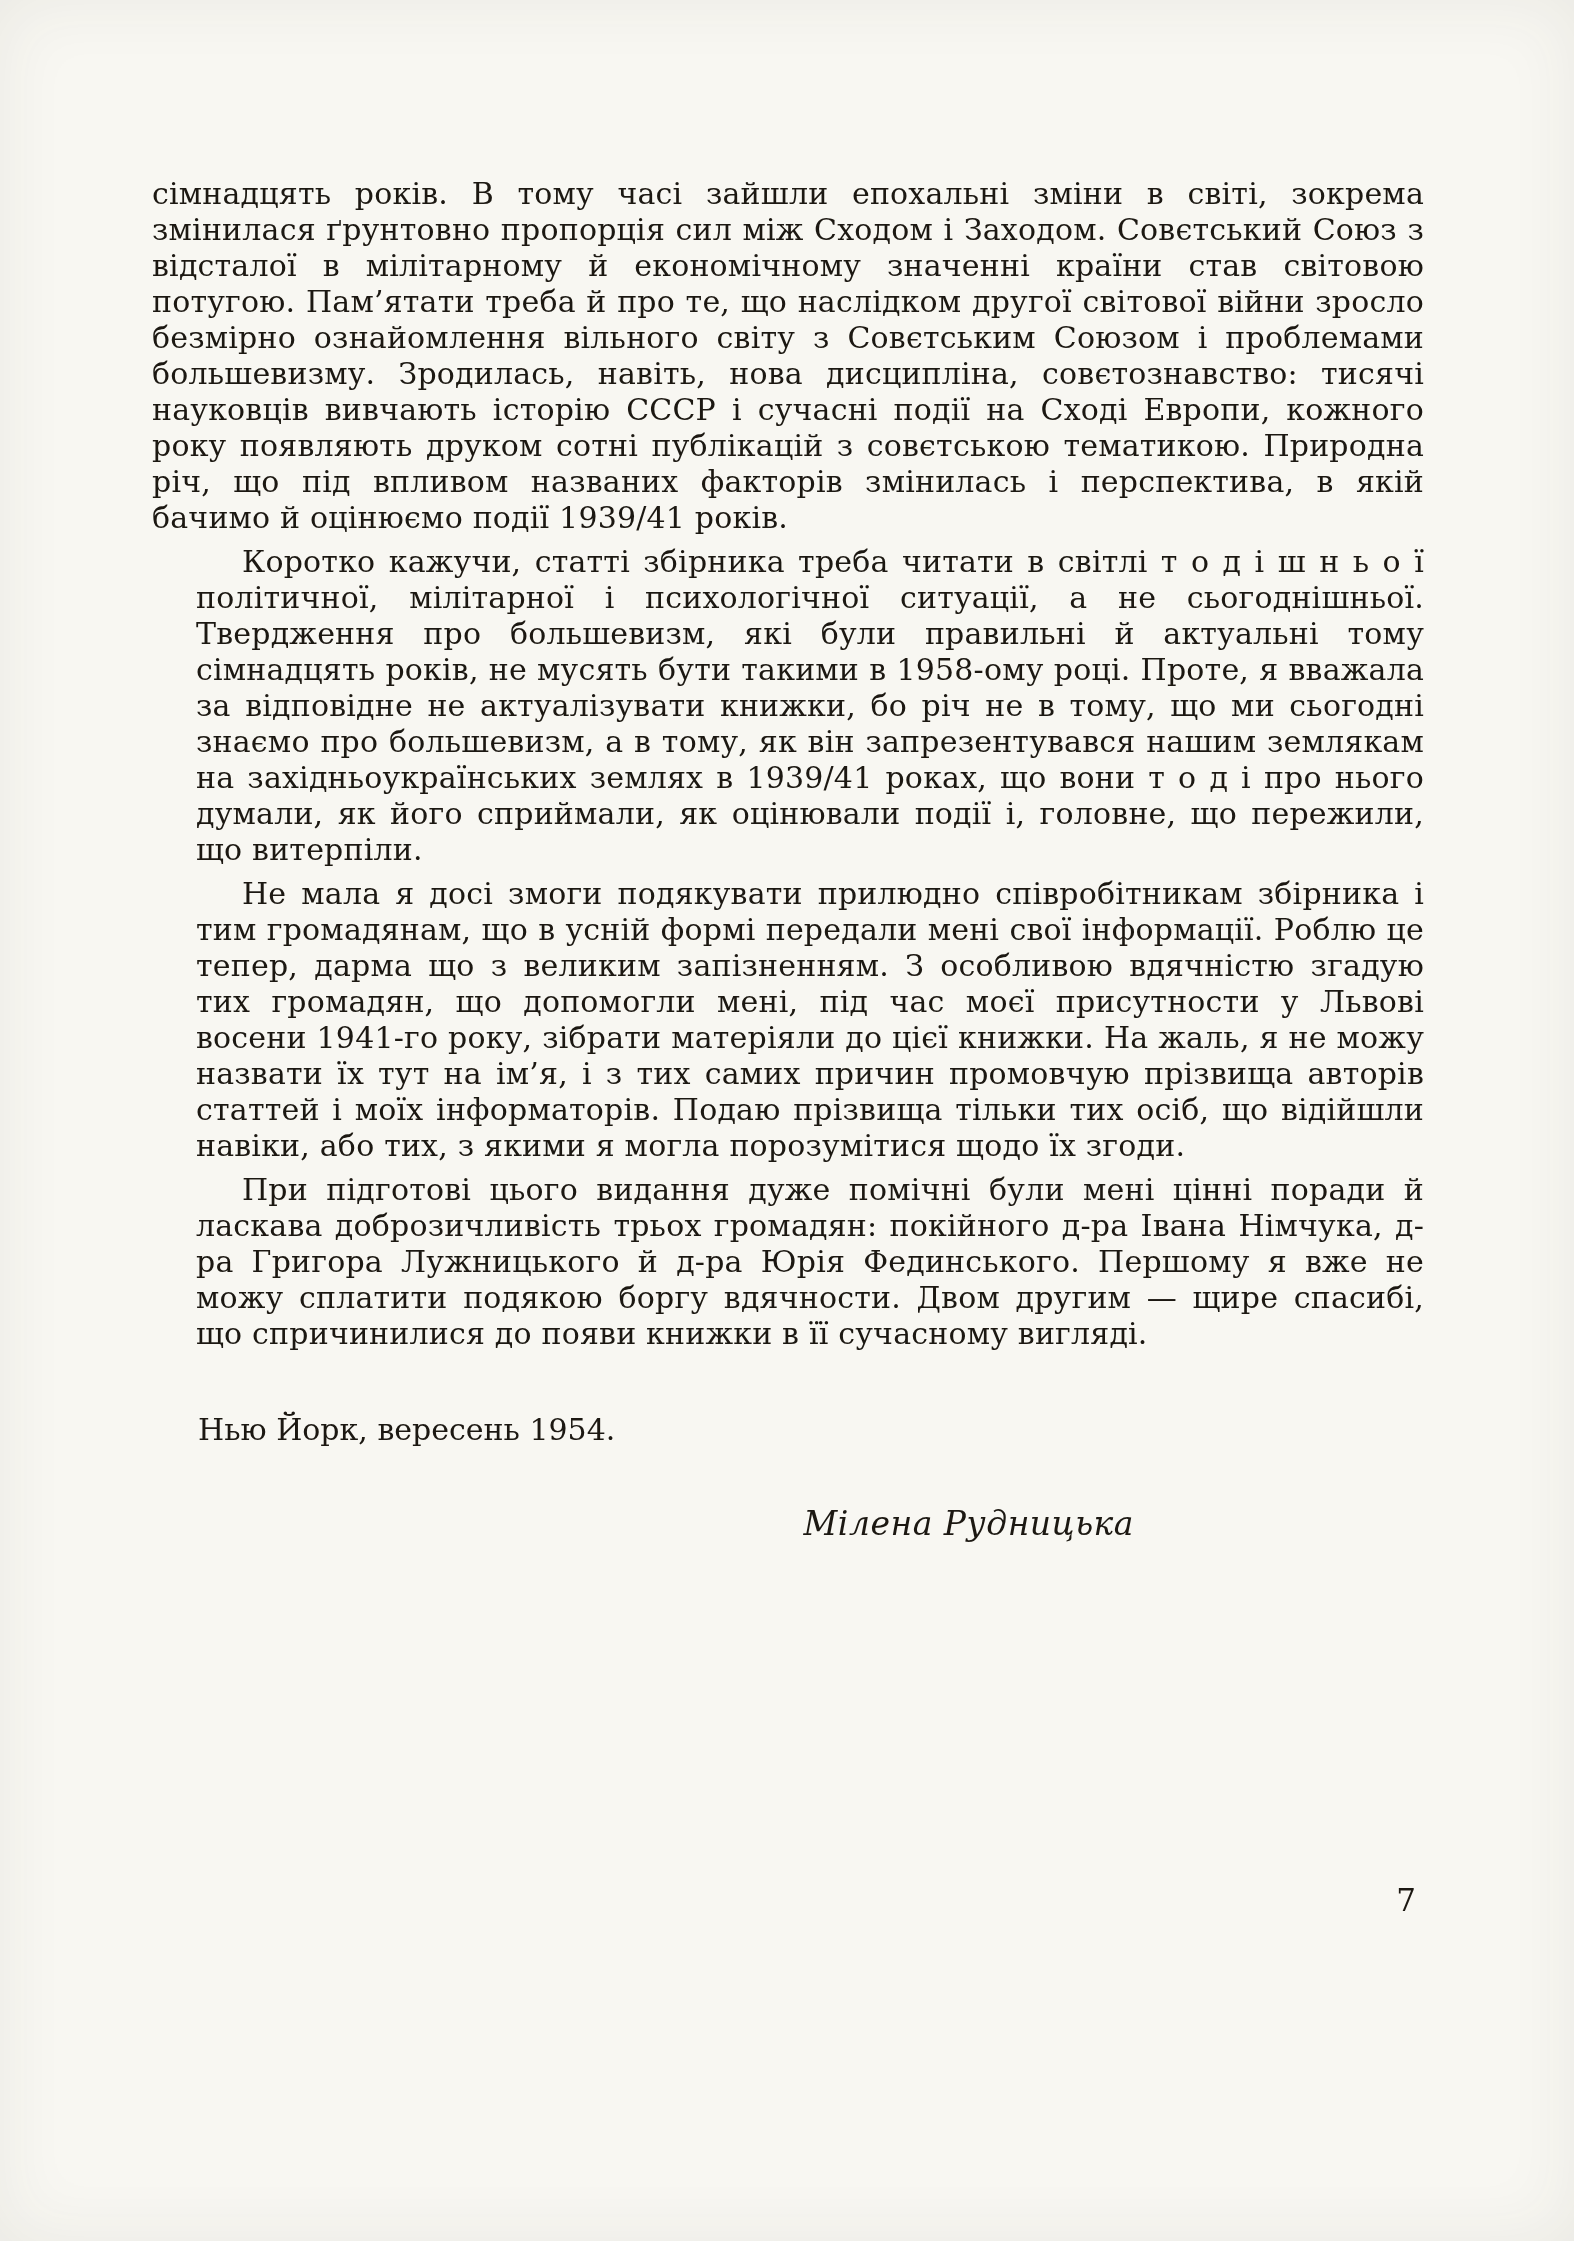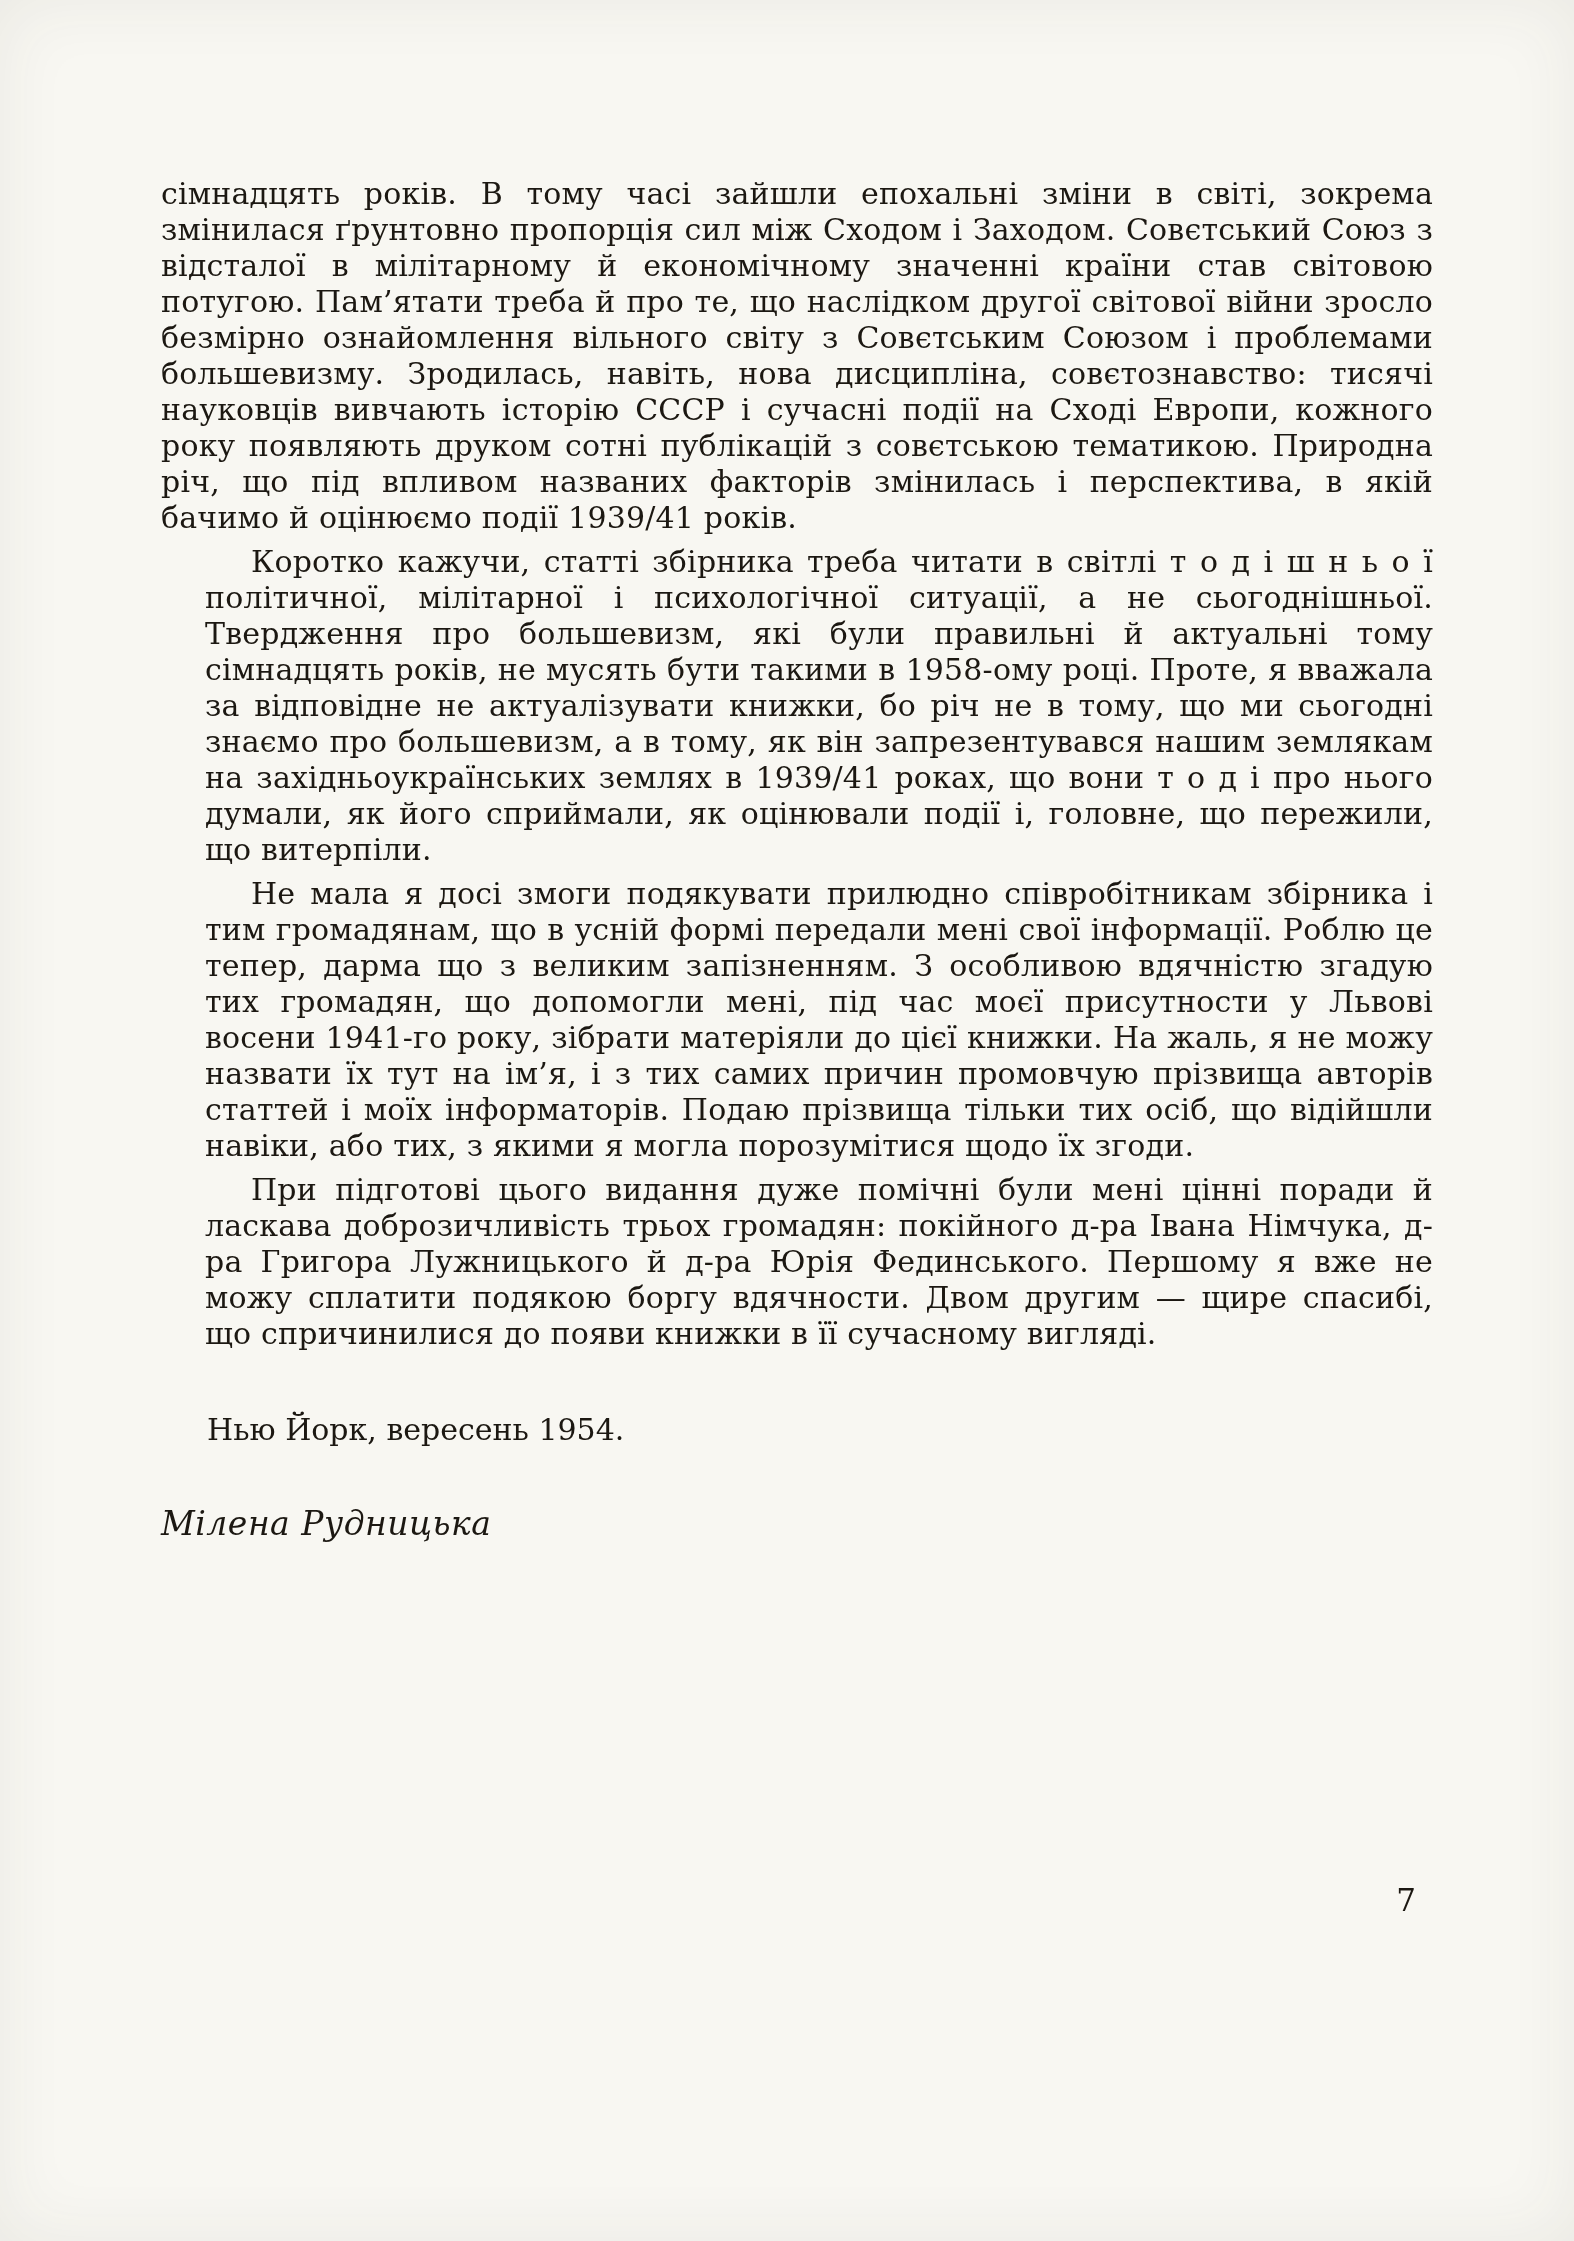--- a/index.html
+++ b/index.html
@@ -13,21 +13,21 @@
       position: relative;
       overflow: hidden;
     }
     .scan-page {
       position: absolute;
       inset: 0;
       box-shadow: inset 0 0 70px rgba(60,55,45,0.07);
     }
     .text-block {
       position: absolute;
-      left: 161px;
+      left: 152px;
       top: 176px;
       width: 1272px;
     }
     .para {
       margin: 0 0 8px 0;
       font-size: 30px;
       line-height: 36px;
       text-align: justify;
       letter-spacing: 0.2px;
     }
@@ -37,20 +37,21 @@
       font-size: 30px;
       line-height: 36px;
       text-indent: 46px;
       text-align: left;
     }
     .signature {
       margin-top: 56px;
       font-size: 33px;
       line-height: 40px;
       font-style: italic;
+      text-align: right;
       padding-right: 290px;
       letter-spacing: 0.5px;
     }
     .page-number {
       position: absolute;
       right: 158px;
       top: 1882px;
       font-size: 31px;
       line-height: 36px;
     }

